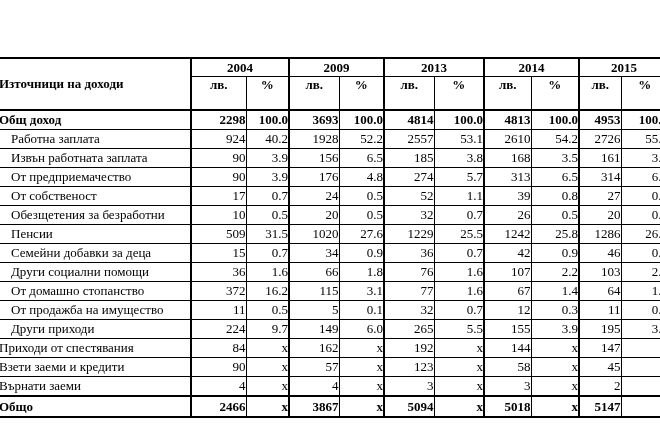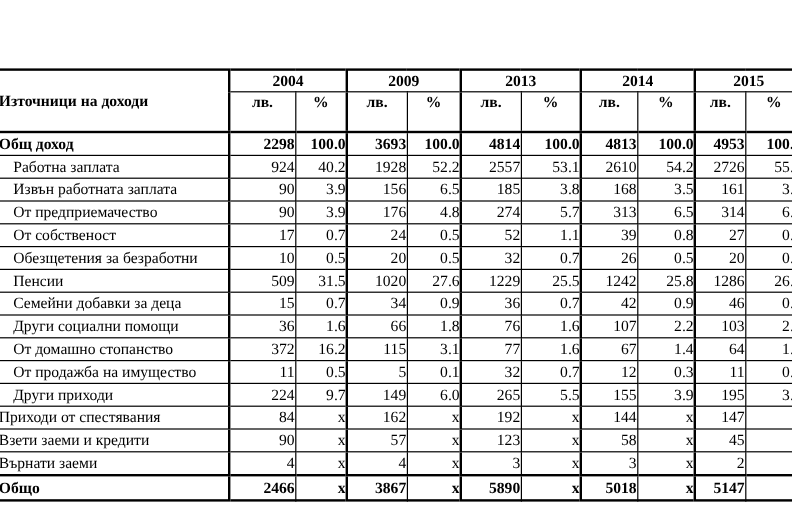--- a/index.html
+++ b/index.html
@@ -319,21 +319,21 @@
             <td class="num">x</td>
             <td class="num gl">2</td>
             <td class="num">x</td>
           </tr>
           <tr class="bold total">
             <td class="lbl">Общо</td>
             <td class="num gl">2466</td>
             <td class="num">x</td>
             <td class="num gl">3867</td>
             <td class="num">x</td>
-            <td class="num gl">5890</td>
+            <td class="num gl">5094</td>
             <td class="num">x</td>
             <td class="num gl">5018</td>
             <td class="num">x</td>
             <td class="num gl">5147</td>
             <td class="num">x</td>
           </tr>
         </tbody>
     </table>
   </div>
 

